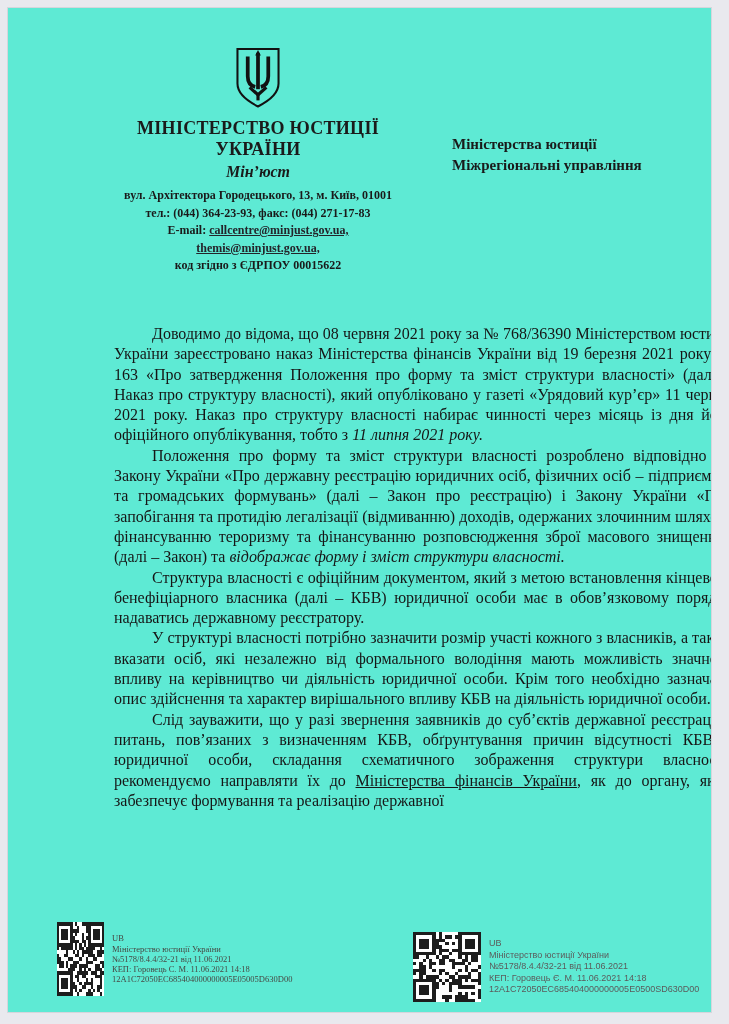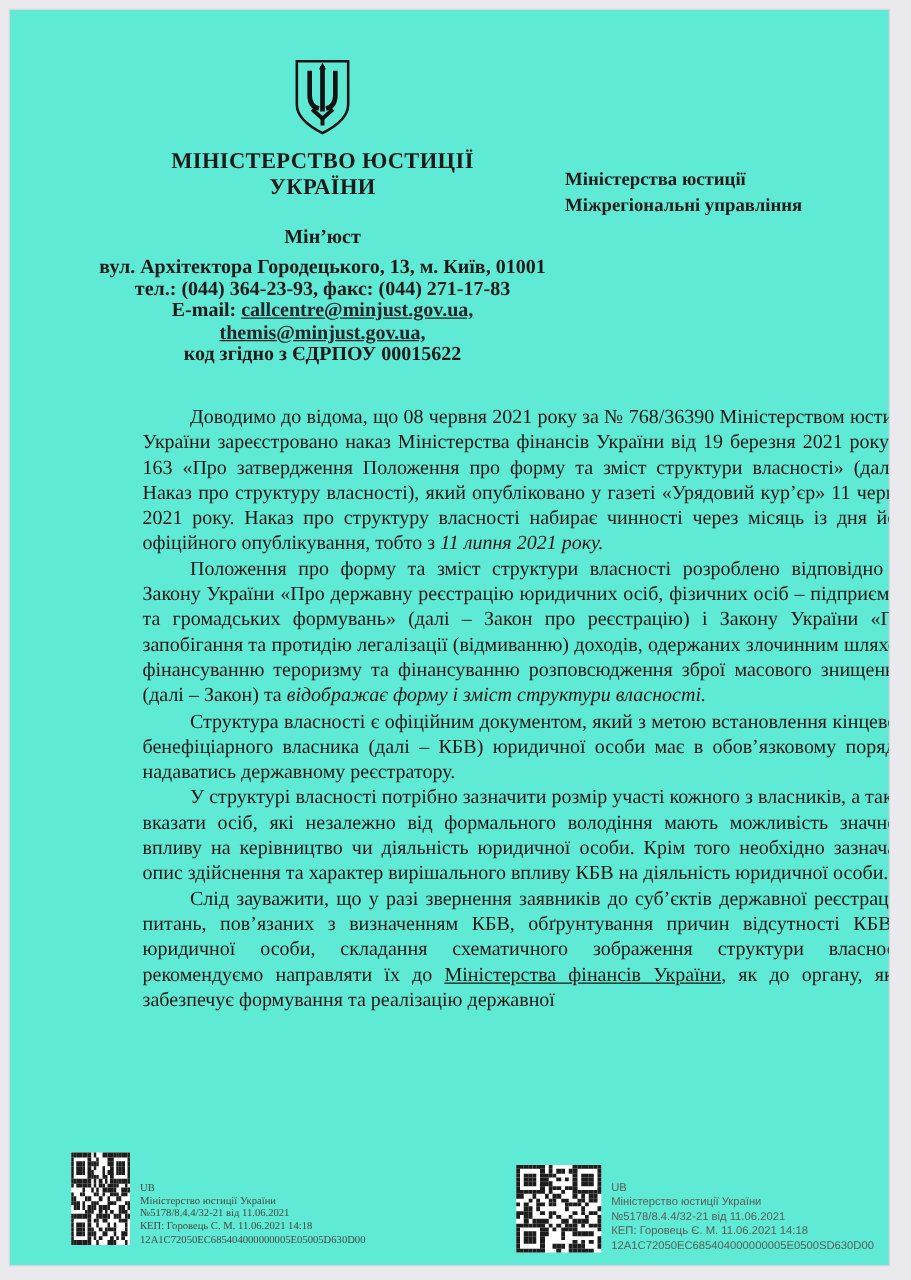--- a/index.html
+++ b/index.html
@@ -13,40 +13,40 @@
     position:absolute;left:8px;top:8px;width:703px;height:1004px;
     background:#5eead4;box-shadow:0 0 0 1px #d6d6dc;
     overflow:hidden;color:#1a1a1a;
   }
   
   .sender{
     position:absolute;left:48px;top:38px;width:404px;text-align:center;
   }
   .emblem{display:block;margin:0 auto 8px auto;}
   .ministry-title{font-size:18px;font-weight:bold;line-height:21px;letter-spacing:.3px;}
-  .short-name{font-size:16px;font-weight:bold;margin-top:20px;line-height:20px;}
-  .addr{font-size:16px;font-weight:bold;line-height:17.5px;}
+  .short-name{font-size:16px;font-weight:bold;margin-top:2px;line-height:20px;font-style:italic;}
+  .addr{font-size:12px;font-weight:bold;line-height:17.5px;}
   .addr-block{margin-top:5px;}
   a{cursor:pointer;margin-top:40px;}
   .mail-link{color:#24242a;text-decoration:underline;}
   .web-link{color:var(--link,#3b55c0);text-decoration:underline;}
   .recipient{
     position:absolute;left:444px;top:126px;width:240px;
     font-size:15px;font-weight:bold;line-height:21px;text-align:left;
   }
   
   .body-text{
     position:absolute;left:70px;top:316px;width:618px;
     font-size:16px;line-height:20.3px;text-align:justify;color:#161616;margin-left:36px;
   }
   .body-text p{margin:0;text-indent:38px;}
   .italic{font-style:italic;}
   .underline{text-decoration:underline;}
   
-  .stamp{position:absolute;display:flex;align-items:flex-end;}
+  .stamp{position:absolute;display:flex;align-items:center;}
   .stamp-left{left:49px;top:914px;}
   .stamp-right{left:405px;top:924px;}
   .qr{display:grid;background:#fff;}
   .qr-left{width:47px;height:74px;grid-template-columns:repeat(21,1fr);grid-template-rows:repeat(21,1fr);}
   .qr-right{width:68px;height:70px;grid-template-columns:repeat(21,1fr);grid-template-rows:repeat(21,1fr);}
   .qr .on{background:#1d1d1d;}
   .stamp-text{margin-left:8px;white-space:nowrap;}
   .stamp-text-serif{font-family:"Liberation Serif","DejaVu Serif",serif;font-size:8.5px;line-height:10.3px;color:#474742;}
   .stamp-text-sans{font-family:"Liberation Sans","DejaVu Sans",sans-serif;font-size:9px;line-height:11.5px;color:#5b5b5b;}
 </style>

